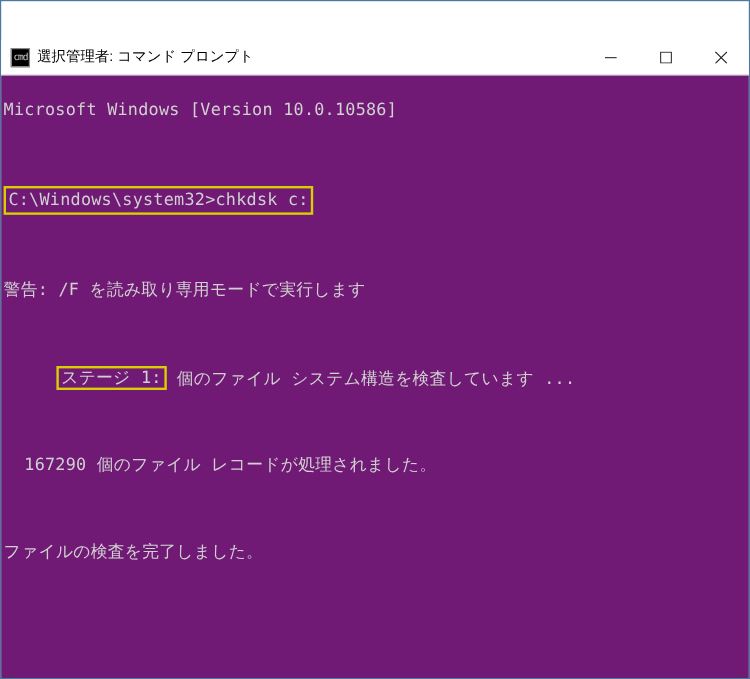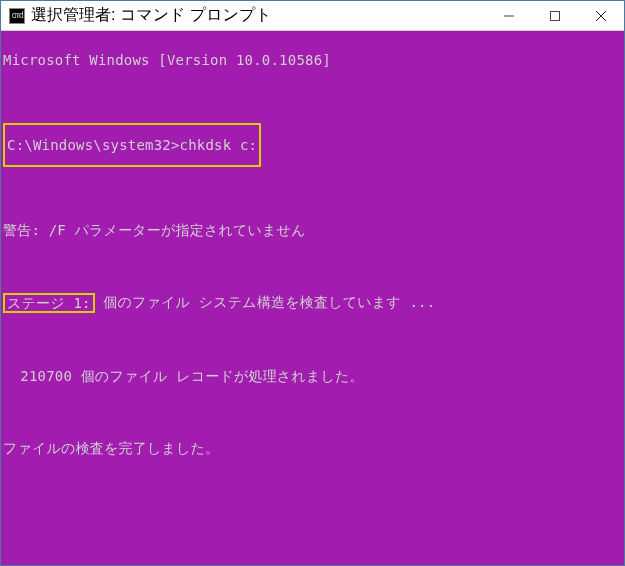--- a/index.html
+++ b/index.html
@@ -7,57 +7,58 @@
   .window {
     width: 625px; height: 566px;
     background: #fff;
     border: 1px solid #4a7aa0;
     display: flex; flex-direction: column;
   }
   .titlebar {
     height: 30px; background: #fff;
     display: flex; align-items: center;
     border-bottom: 1px solid #d0d0d0;
+    margin-top: 32px;
   }
   .app-icon {
     width: 16px; height: 16px; margin: 0 6px 0 8px;
     background: #000; border: 1px solid #888;
     display: flex; align-items: center; justify-content: center;
     font-size: 8px; color: #ccc; letter-spacing: -1px;
   }
   .title-text {
-    flex: 1; font-size: 16px; color: #000;
+    flex: 1; font-size: 12px; color: #000;
     font-family: "MS UI Gothic","Meiryo",sans-serif;
   }
   .winbtns { display: flex; height: 100%; }
   .winbtn {
     width: 46px; height: 100%;
     display: flex; align-items: center; justify-content: center;
     color: #555; font-size: 12px;
   }
   .winbtn svg { width: 10px; height: 10px; stroke: #444; stroke-width: 1; fill: none; }
   .winbtn.close svg { stroke: #222; }
   .terminal {
-    flex: 1; background: #a21caf; color: #d0d0d0;
+    flex: 1; background: #701a75; color: #d0d0d0;
     font-size: 14px; line-height: 18px;
     padding: 2px 0 0 2px;
     white-space: pre;
     font-family: "MS Gothic","Consolas",monospace;
     letter-spacing: 0.2px;
     overflow: hidden;
   }
   .line { min-height: 18px; }
   .blank { height: 18px; }
   .hl-line {
     display: inline-block;
     border: 2px solid #d9cf00;
-    padding: 12px 2px;
+    padding: 2px 2px;
     line-height: 16px;
   }
-  .hl-stage-wrap { display: flex; align-items: flex-start; min-height: 20px; }
+  .hl-stage-wrap { display: flex; align-items: flex-end; min-height: 20px; margin-left: 44px; }
   .hl-stage {
     display: inline-block;
     border: 2px solid #d9cf00;
     padding: 0 2px;
     line-height: 16px;
   }
   .rest { display: inline-block; }
 </style>
 </head>
 <body>
@@ -86,25 +87,25 @@
           </svg>
       </div>
     </div>
   </div>
 
   <div class="terminal">
 <div class="line">Microsoft Windows [Version 10.0.10586]</div>
 <div class="blank"></div>
 <div class="line"><span class="hl-line">C:\Windows\system32&gt;chkdsk c:</span></div>
 <div class="blank"></div>
-<div class="line">警告: /F パラメーターが指定されていません</div>
+<div class="line">警告: /F を読み取り専用モードで実行します</div>
 <div class="blank"></div>
 <div class="hl-stage-wrap"><span class="hl-stage">ステージ 1:</span><span class="rest"> 個のファイル システム構造を検査しています ...</span></div>
 <div class="blank"></div>
-<div class="line">  210700 個のファイル レコードが処理されました。</div>
+<div class="line">  167290 個のファイル レコードが処理されました。</div>
 <div class="blank"></div>
 <div class="line">ファイルの検査を完了しました。</div>
 
 
 
 
 
 
 
 

